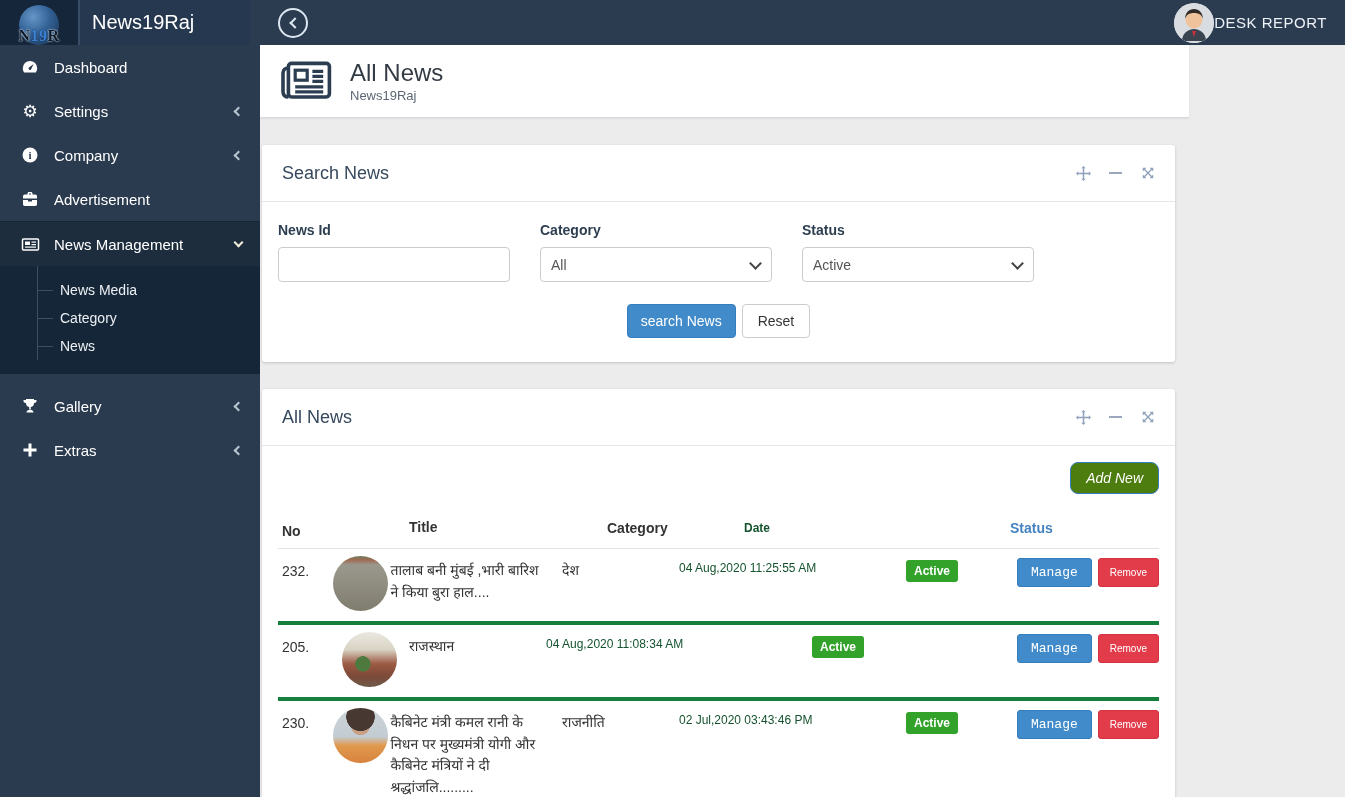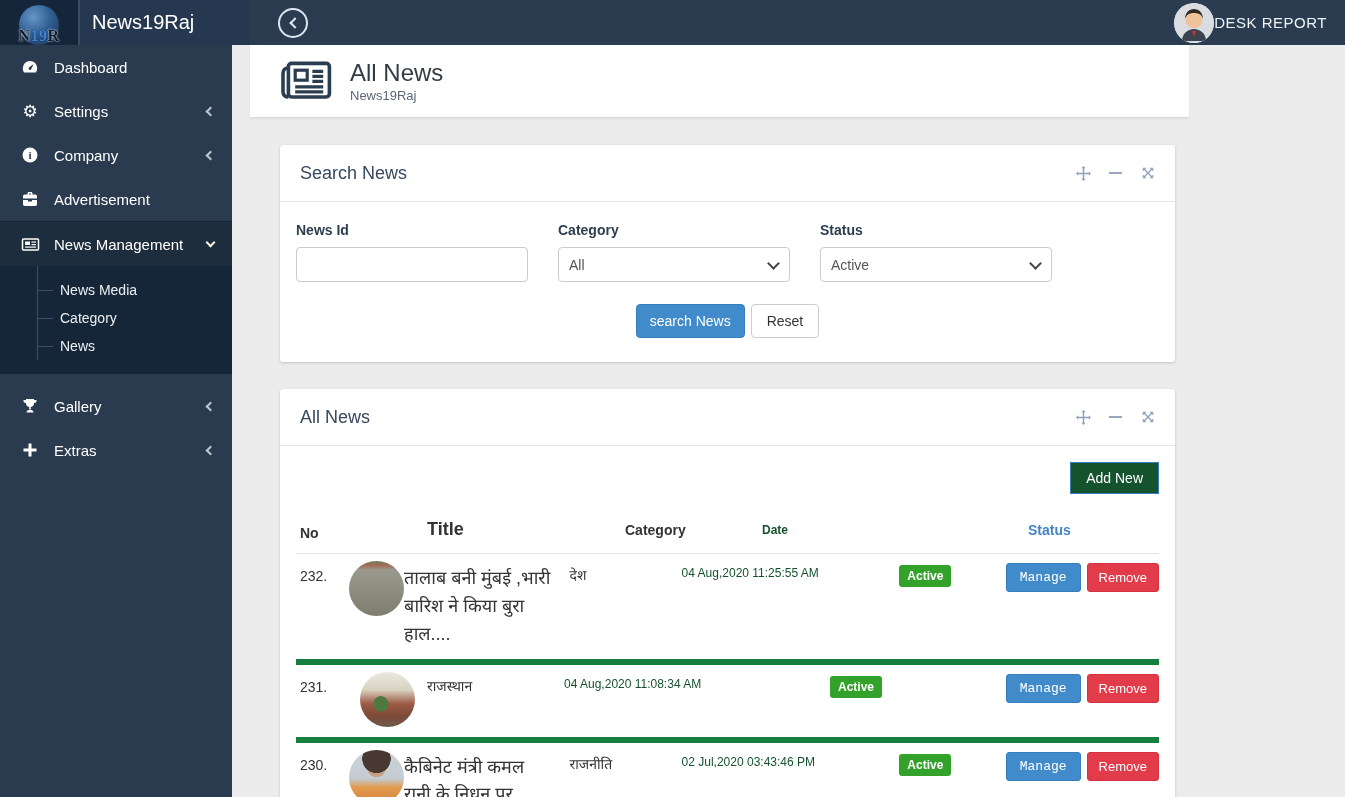--- a/index.html
+++ b/index.html
@@ -21,21 +21,21 @@
   .brand-name { color:#ffffff; font-size:20px; padding-left:12px; font-weight:400; }
   .back-btn { margin-left:28px; width:30px; height:30px; border-radius:50%;
     border:2px solid #dde7f1; color:#dde7f1; display:flex; align-items:center; justify-content:center; cursor:pointer; }
   .back-chev { width:8px; height:8px; border-left:2px solid #dde7f1; border-bottom:2px solid #dde7f1;
     transform:rotate(45deg); margin-left:3px; }
   .user-area { margin-left:auto; display:flex; align-items:center; gap:0; padding-right:18px; cursor:pointer; }
   .avatar { width:40px; height:40px; border-radius:50%; background:#d9dde2; overflow:hidden; position:relative; }
   .user-name { color:#eef3f8; font-size:15px; letter-spacing:.5px; }
 
   
-  .sidebar { position:fixed; top:45px; left:0; width:232px; height:752px; background:#2b3b4f; z-index:20; }
+  .sidebar { position:fixed; top:45px; left:0; width:260px; height:752px; background:#2b3b4f; z-index:20; }
   .side-item { height:44px; display:flex; align-items:center; padding:0 18px 0 20px;
     color:#ffffff; font-size:15px; cursor:pointer; }
   .side-item .s-icon { width:20px; height:20px; margin-right:14px; display:flex;
     align-items:center; justify-content:center; flex:0 0 20px; font-size:17px; color:#fff; }
   .side-item .s-label { flex:1; }
   .chev-left { width:7px; height:7px; border-left:2px solid #b9c6d2; border-bottom:2px solid #b9c6d2; transform:rotate(45deg); }
   .chev-down { width:7px; height:7px; border-right:2px solid #f3efdc; border-bottom:2px solid #f3efdc; transform:rotate(45deg); margin-top:-3px; }
   .nm-block { background:#1d2d3e; border-top:1px solid #172635; }
   .submenu { background:#152638; padding:10px 0 14px 0; position:relative; }
   .submenu::before { content:""; position:absolute; left:37px; top:0; bottom:14px; width:1px; background:#3d4f63; }
@@ -44,21 +44,21 @@
   .sub-item::before { content:""; position:absolute; left:37px; top:14px; width:16px; height:1px; background:#3d4f63; }
 
   
   .main { position:absolute; left:250px; top:45px; width:939px; height:752px; background:#ececec; }
   .page-header { background:#ffffff; height:73px; display:flex; align-items:center;
     padding-left:30px; border-bottom:1px solid #d7dae0; box-shadow:0 1px 2px rgba(0,0,0,.06); }
   .ph-icon { margin-right:16px; display:flex; }
   .ph-text .ph-title { font-size:24px; color:#333b44; font-weight:500; }
   .ph-text .ph-sub { font-size:13px; color:#5a6673; margin-top:1px; }
 
-  .panel { background:#ffffff; border-radius:3px; margin:27px 14px 0 30px;
+  .panel { background:#ffffff; border-radius:3px; margin:27px 14px 0 12px;
     box-shadow:0 1px 3px rgba(0,0,0,.18); }
   .panel-head { height:57px; display:flex; align-items:center; padding:0 20px;
     border-bottom:1px solid #e6e6e6; }
   .panel-title { font-size:18px; color:#36495e; }
   .panel-controls { margin-left:auto; display:flex; align-items:center; gap:17px; }
   .pc-icon { width:15px; height:15px; display:flex; align-items:center; justify-content:center; cursor:pointer; }
   .pc-minus { width:13px; height:2px; background:#9aa7bd; }
 
   
   .search-body { padding:20px 16px 24px 16px; }
@@ -74,36 +74,36 @@
   .select-wrap::after { content:""; position:absolute; right:12px; top:12px; width:7px; height:7px;
     border-right:2px solid #444; border-bottom:2px solid #444; transform:rotate(45deg); pointer-events:none; }
   .btn-row { display:flex; justify-content:center; gap:6px; margin-top:22px; }
   .btn { border-radius:4px; font-size:14px; cursor:pointer; font-family:"Liberation Sans",sans-serif; }
   .btn-primary { background:#428bca; border:1px solid #357ebd; color:#fff; padding:8px 13px; }
   .btn-default { background:#fff; border:1px solid #ccc; color:#333; padding:8px 15px; }
 
   
   .news-body { padding:16px 16px 10px 16px; }
   .addnew-row { display:flex; justify-content:flex-end; margin-bottom:16px; }
-  .btn-add { background:#14532d; border:1px solid #357ebd; color:#fff; padding:7px 15px; font-size:14px; border-radius:0; cursor:pointer; }
+  .btn-add { background:#4d7c0f; border:1px solid #357ebd; color:#fff; padding:7px 15px; font-size:14px; border-radius:8px; cursor:pointer;font-style:italic; }
   .thead { display:flex; align-items:center; border-bottom:1px solid #e2e2e2; padding:6px 0 9px 4px;
     color:#4584c0; font-weight:bold; font-size:14px; }
-  .trow { display:flex; align-items:flex-start; border-bottom:6px solid #15803d; padding:7px 0 10px 4px;justify-content:flex-end; }
+  .trow { display:flex; align-items:flex-start; border-bottom:4px solid #15803d; padding:7px 0 10px 4px;justify-content:flex-end; }
   .col-no { width:60px; font-size:14px; color:#333; padding-top:7px; }
   .col-thumb { width:67px; }
   .thumb { width:55px; height:55px; border-radius:50%; }
-  .col-title { width:198px; font-size:18px; color:#333; line-height:1.55; padding-top:4px; padding-right:18px; }
+  .col-title { width:198px; font-size:14px; color:#333; line-height:1.55; padding-top:4px; padding-right:18px; }
   .col-cat { width:137px; font-size:14px; color:#333; padding-top:4px; }
   .col-date { width:266px; font-size:12px; color:#14532d; padding-top:5px; }
   .col-status { width:130px; padding-top:4px; }
   .badge { display:inline-block; background:#32a22b; color:#fff; font-size:12px; font-weight:bold;
     padding:4px 8px; border-radius:3px; }
   .col-actions { flex:1; display:flex; justify-content:flex-end; gap:6px; padding-right:0; padding-top:2px; }
   .btn-manage { background:#428bca; border:1px solid #357ebd; color:#fff; font-size:13px; padding:6px 13px; border-radius:3px; cursor:pointer;font-family:Liberation Mono, monospace; }
-  .btn-remove { background:#e23c4b; border:1px solid #d43240; color:#fff; font-size:13px; padding:6px 11px; border-radius:3px; cursor:pointer; }
+  .btn-remove { background:#e23c4b; border:1px solid #d43240; color:#fff; font-size:10px; padding:6px 11px; border-radius:3px; cursor:pointer; }
 
   
   .thumb-0 { background:linear-gradient(180deg,#6c8160 0%,#a06a52 7%,#9a978c 16%,#908d81 50%,#7f7d6e 100%); }
   .thumb-1 { background:radial-gradient(circle at 38% 58%, #4e7a3f 0 16%, rgba(0,0,0,0) 17%),
              linear-gradient(180deg,#eae8e1 0%,#d9d3c3 32%,#9c5a44 58%,#7d4a38 80%,#6e5a4a 100%); }
   .thumb-2 { background:radial-gradient(circle at 50% 16%, #473832 0 26%, rgba(0,0,0,0) 27%),
              radial-gradient(circle at 50% 32%, #c9a084 0 20%, rgba(0,0,0,0) 21%),
              linear-gradient(180deg,#ccd4d9 0%,#c3ccd2 52%,#e09a4e 68%,#d8823d 100%); }
   .thumb-3 { background:linear-gradient(90deg,#b85a9e 0%,#7a4a8a 12%,#d44a6a 24%,#4aa05a 37%,#e06a4a 50%,#3fae9e 62%,#d84a8a 75%,#8a5a3a 87%,#c74a5a 100%); }
 </style>
@@ -318,21 +318,21 @@
     <div class="col-cat">देश</div>
     <div class="col-date">04 Aug,2020 11:25:55 AM</div>
     <div class="col-status"><span class="badge">Active</span></div>
     <div class="col-actions">
       <button class="btn-manage">Manage</button>
       <button class="btn-remove">Remove</button>
     </div>
   </div>
 
   <div class="trow">
-    <div class="col-no">231.</div>
+    <div class="col-no">205.</div>
     <div class="col-thumb">
               <div class="thumb thumb-1"></div>
             </div>
     <div class="col-cat">राजस्थान</div>
     <div class="col-date">04 Aug,2020 11:08:34 AM</div>
     <div class="col-status"><span class="badge">Active</span></div>
     <div class="col-actions">
       <button class="btn-manage">Manage</button>
       <button class="btn-remove">Remove</button>
     </div>

